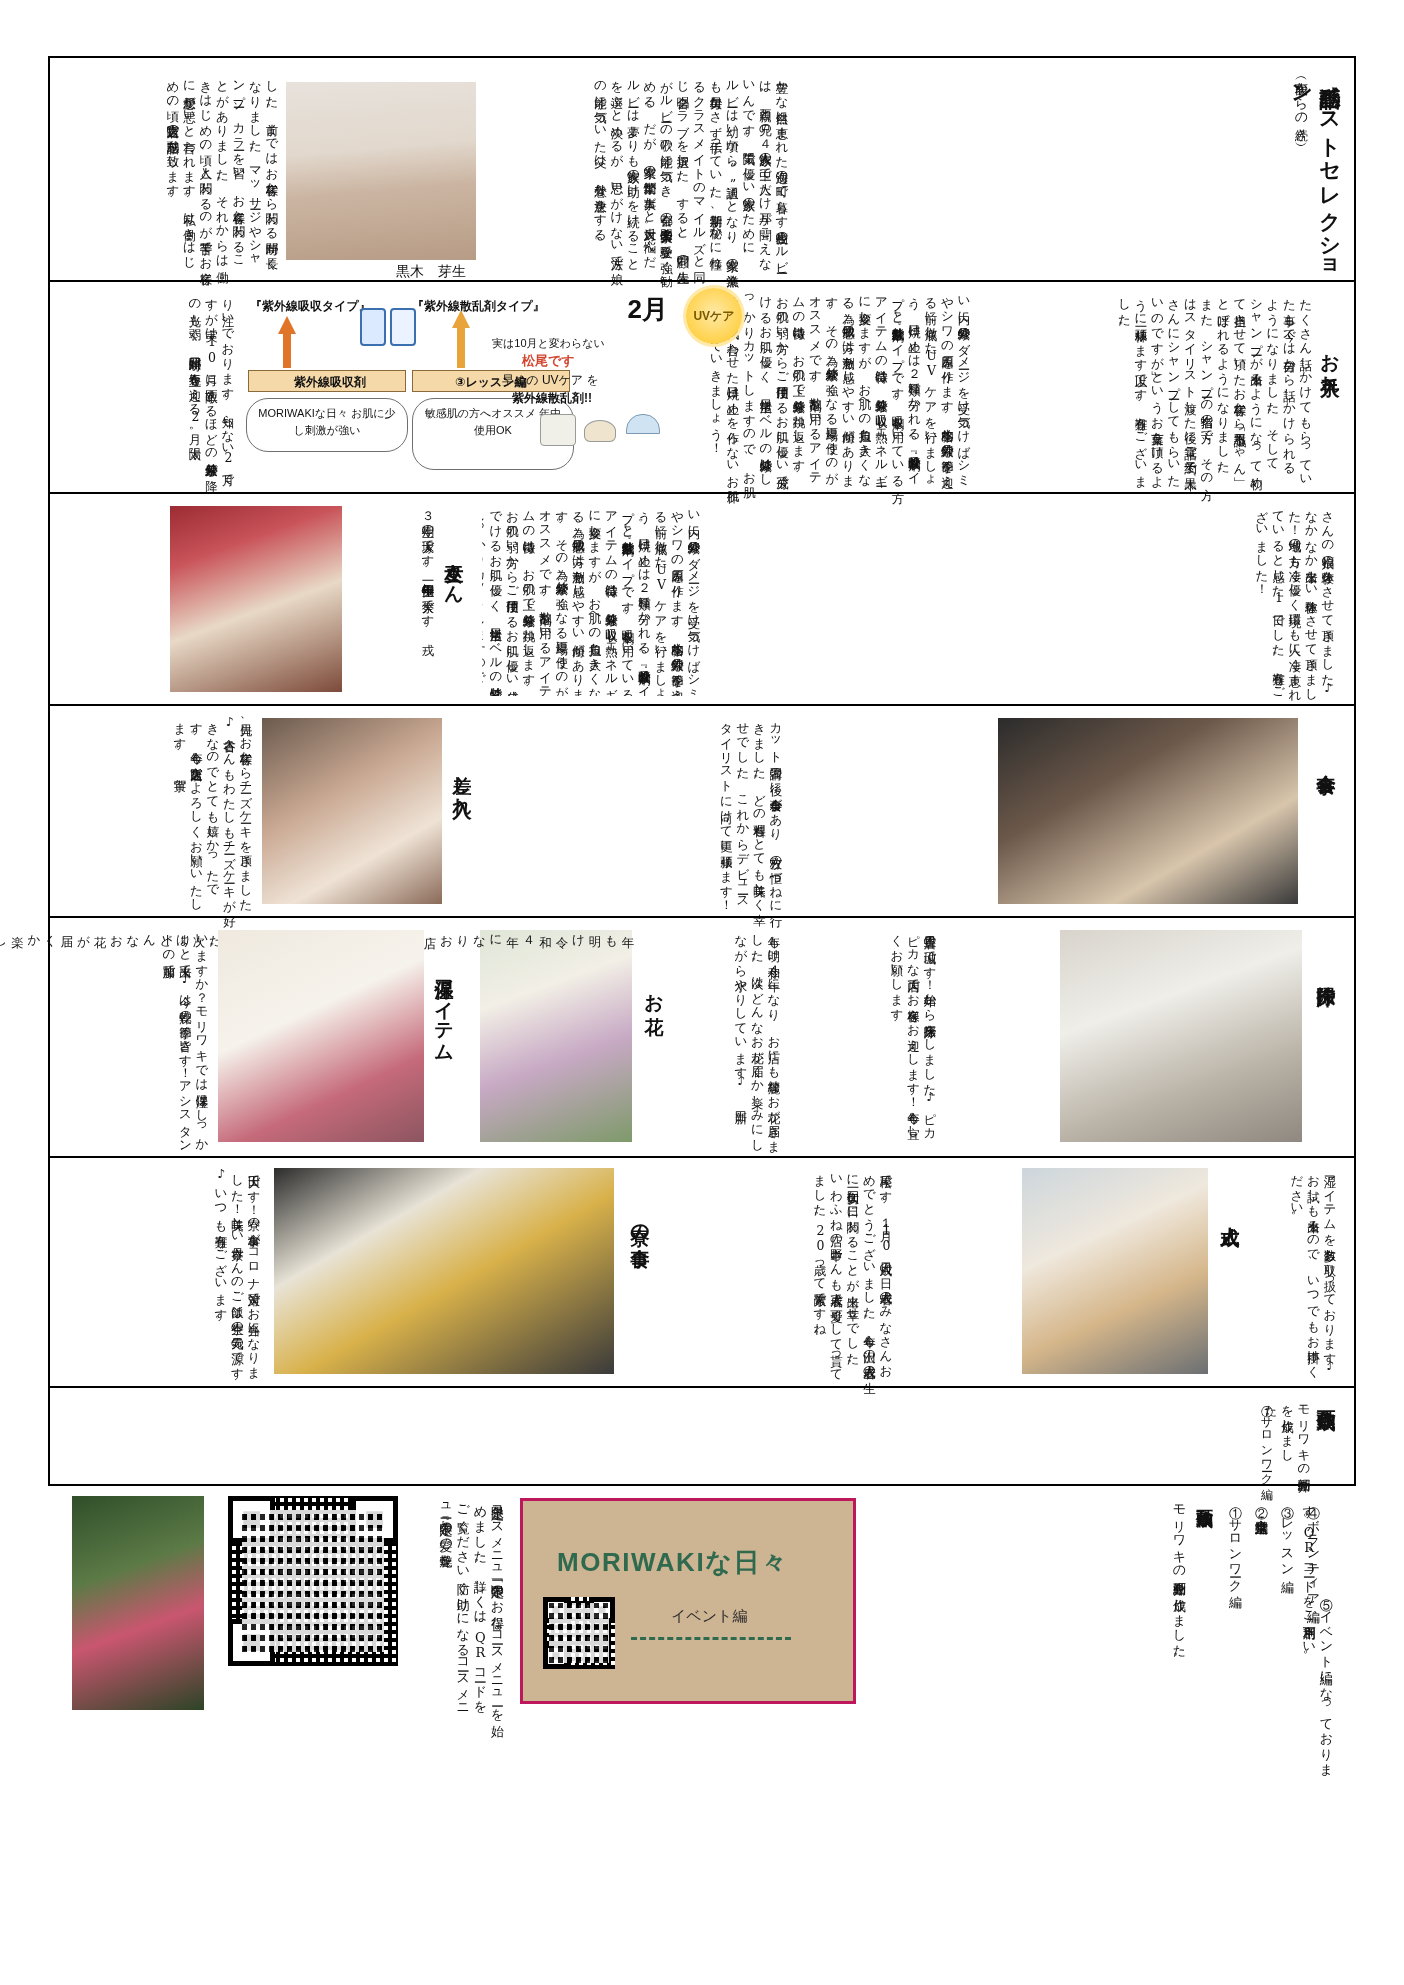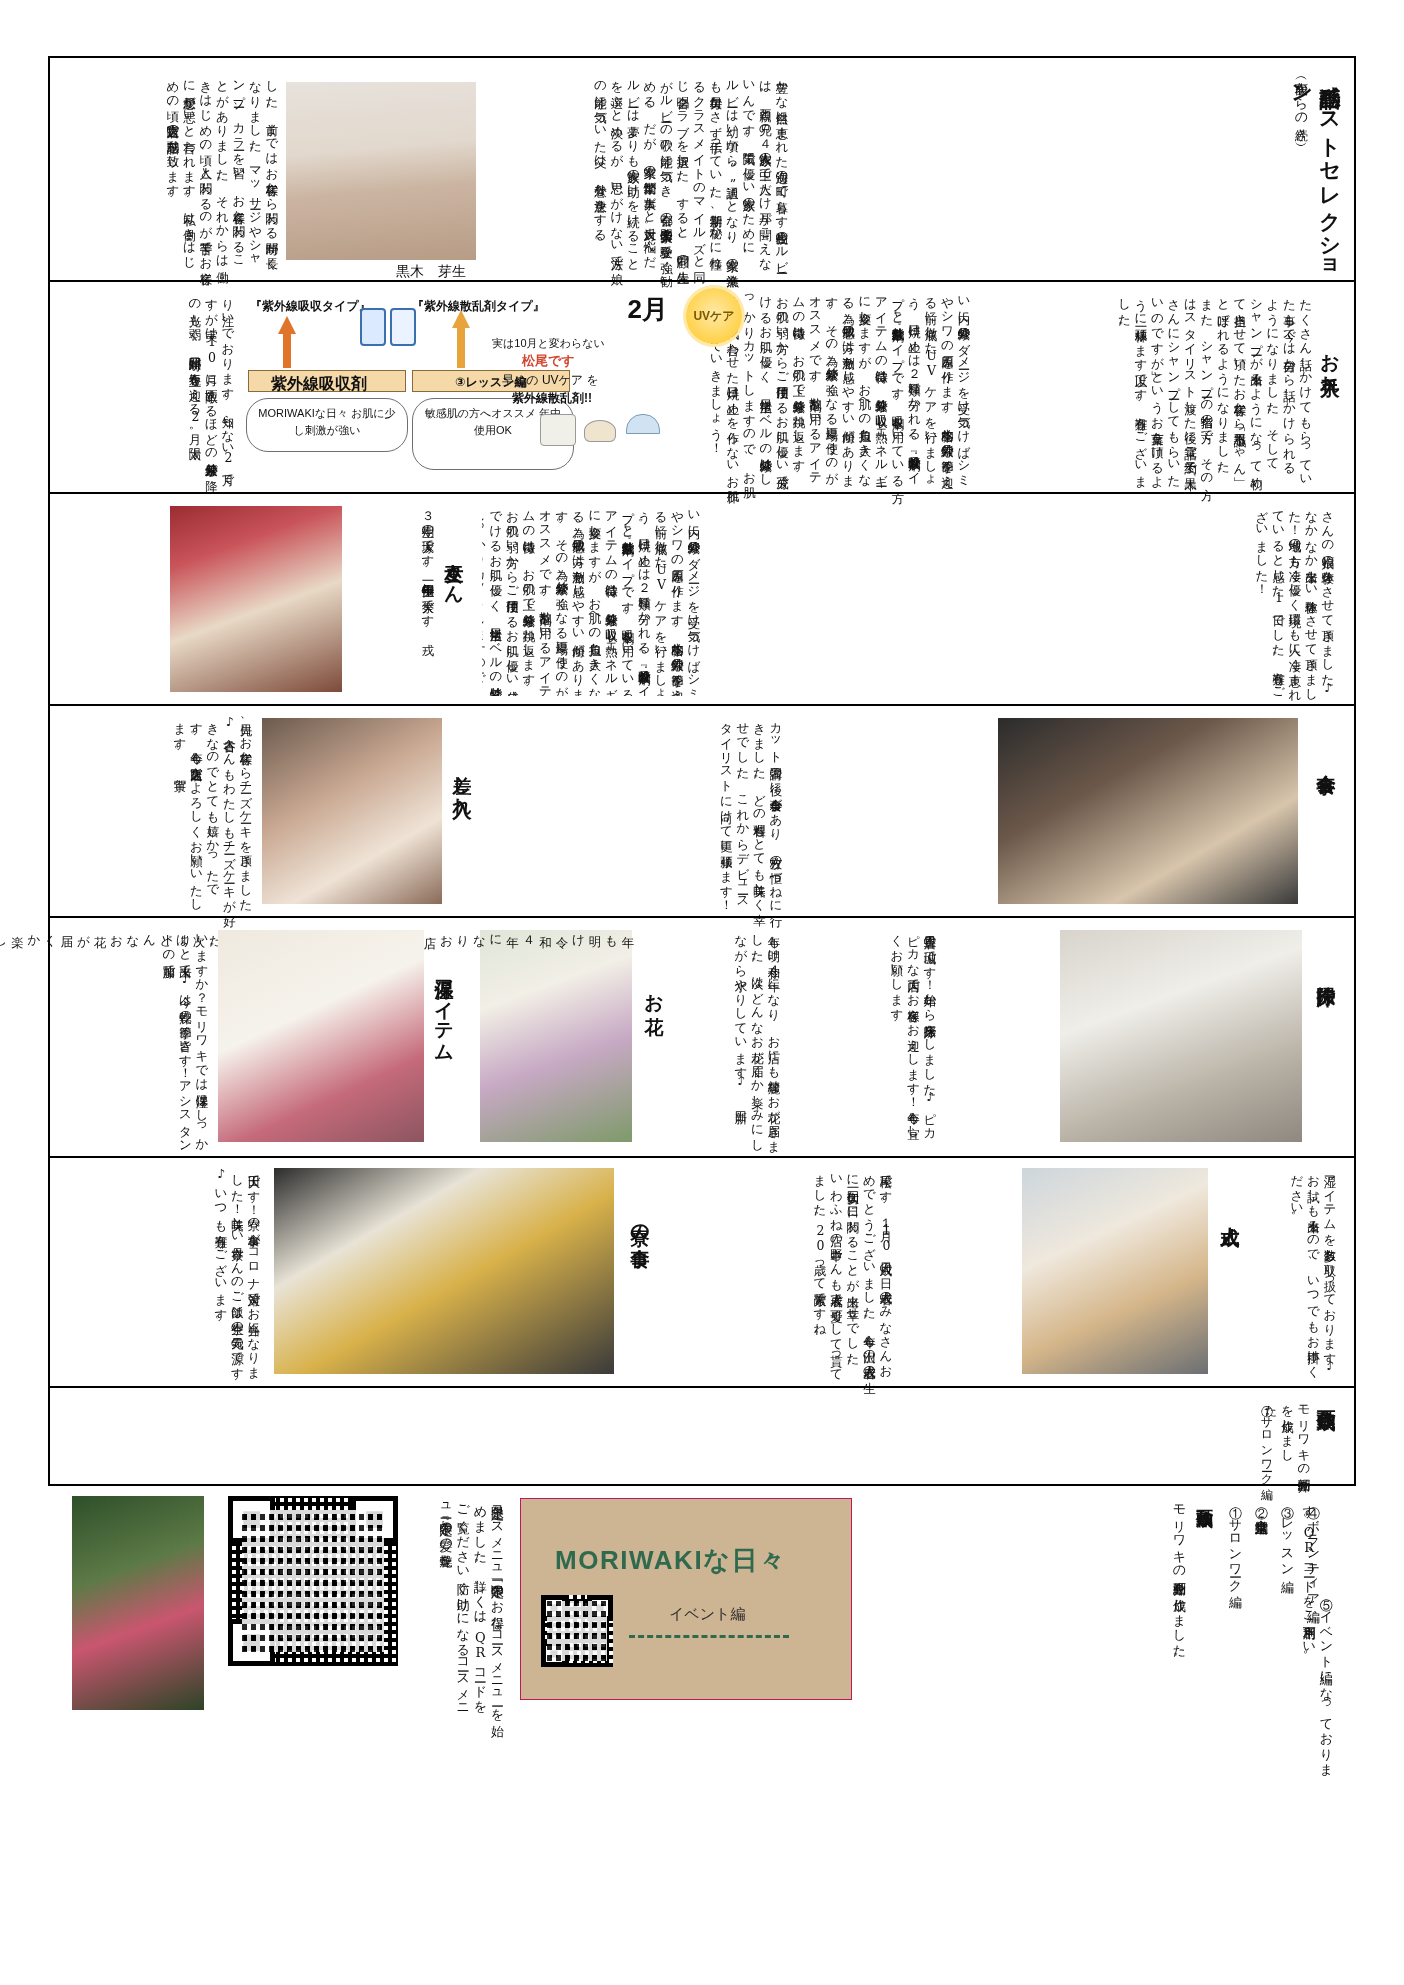--- a/index.html
+++ b/index.html
@@ -104,21 +104,21 @@
 
         <div style="position:absolute;left:120px;top:22px;width:22px;height:34px;border:2px solid #3a6fb0;border-radius:4px;background:#dbeaff;"></div>
         <div style="position:absolute;left:150px;top:22px;width:22px;height:34px;border:2px solid #3a6fb0;border-radius:4px;background:#eaf3ff;"></div>
 
         <div style="position:absolute;left:38px;top:30px;width:0;height:0;border-left:9px solid transparent;border-right:9px solid transparent;border-bottom:18px solid #e0752a;"></div>
         <div style="position:absolute;left:43px;top:46px;width:8px;height:36px;background:#e0752a;"></div>
         <div style="position:absolute;left:212px;top:24px;width:0;height:0;border-left:9px solid transparent;border-right:9px solid transparent;border-bottom:18px solid #e8a33a;"></div>
         <div style="position:absolute;left:217px;top:40px;width:8px;height:42px;background:#e8a33a;"></div>
 
         <div class="bar" style="left:8px;top:84px;width:158px;height:22px;background:#f5d9a8;"></div>
-        <div style="position:absolute;left:0;top:88px;width:158px;text-align:center;font-size:16px;font-weight:bold;">紫外線吸収剤</div>
+        <div style="position:absolute;left:11px;top:88px;width:158px;text-align:center;font-size:12px;font-weight:bold;">紫外線吸収剤</div>
 
         <div class="bar" style="left:172px;top:84px;width:158px;height:22px;background:#f5d9a8;"></div>
         <div style="position:absolute;left:172px;top:88px;width:158px;text-align:center;font-size:12px;font-weight:bold;">③レッスン編</div>
 
         <div class="bubble" style="left:6px;top:112px;width:162px;height:54px;">MORIWAKIな日々
 お肌に少し刺激が強い</div>
         <div class="bubble" style="left:172px;top:112px;width:162px;height:72px;">敏感肌の方へオススメ
 年中使用OK</div>
 
         <div style="position:absolute;left:252px;top:50px;font-size:11px;">実は10月と変わらない</div>
@@ -199,21 +199,21 @@
     <div class="vtext" style="position:absolute;right:4px;top:4px;height:300px;font-size:13px;">
       <span>⑤イベント編になっております。QRコードをご利用下さい。</span>
     </div>
     <div class="vtext" style="position:absolute;right:34px;top:4px;height:300px;font-size:13px;">④ボランティア編</div>
     <div class="vtext" style="position:absolute;right:60px;top:4px;height:300px;font-size:13px;">③レッスン編</div>
     <div class="vtext" style="position:absolute;right:86px;top:4px;height:300px;font-size:13px;">②食堂・寮生活編</div>
     <div class="vtext" style="position:absolute;right:112px;top:4px;height:300px;font-size:13px;">①サロンワーク編</div>
     <div class="vtext" style="position:absolute;right:140px;top:4px;height:120px;font-size:17px;font-weight:bold;">動画作成</div>
     <div class="vtext" style="position:absolute;right:168px;top:4px;height:220px;font-size:13px;">モリワキの紹介動画を作成しました。</div>
 
-    <div style="position:absolute;left:472px;top:6px;width:330px;height:200px;background:#cdb492;border:1px solid #be185d;">
+    <div style="position:absolute;left:472px;top:6px;width:330px;height:200px;background:#cdb492;border:3px solid #be185d;">
       <div style="position:absolute;left:34px;top:44px;font-size:26px;font-weight:bold;color:#2f6a4f;letter-spacing:.06em;">MORIWAKIな日々</div>
       <div style="position:absolute;left:148px;top:106px;font-size:15px;color:#2f2f2f;">イベント編</div>
       <div style="position:absolute;left:108px;top:136px;width:160px;border-top:3px dashed #2f6a4f;"></div>
       <div class="qr" style="left:20px;top:96px;width:72px;height:72px;">
         <div class="qr-eye" style="left:0;top:0;">
             <i></i>
           </div>
         <div class="qr-eye" style="right:0;top:0;">
             <i></i>
           </div>

